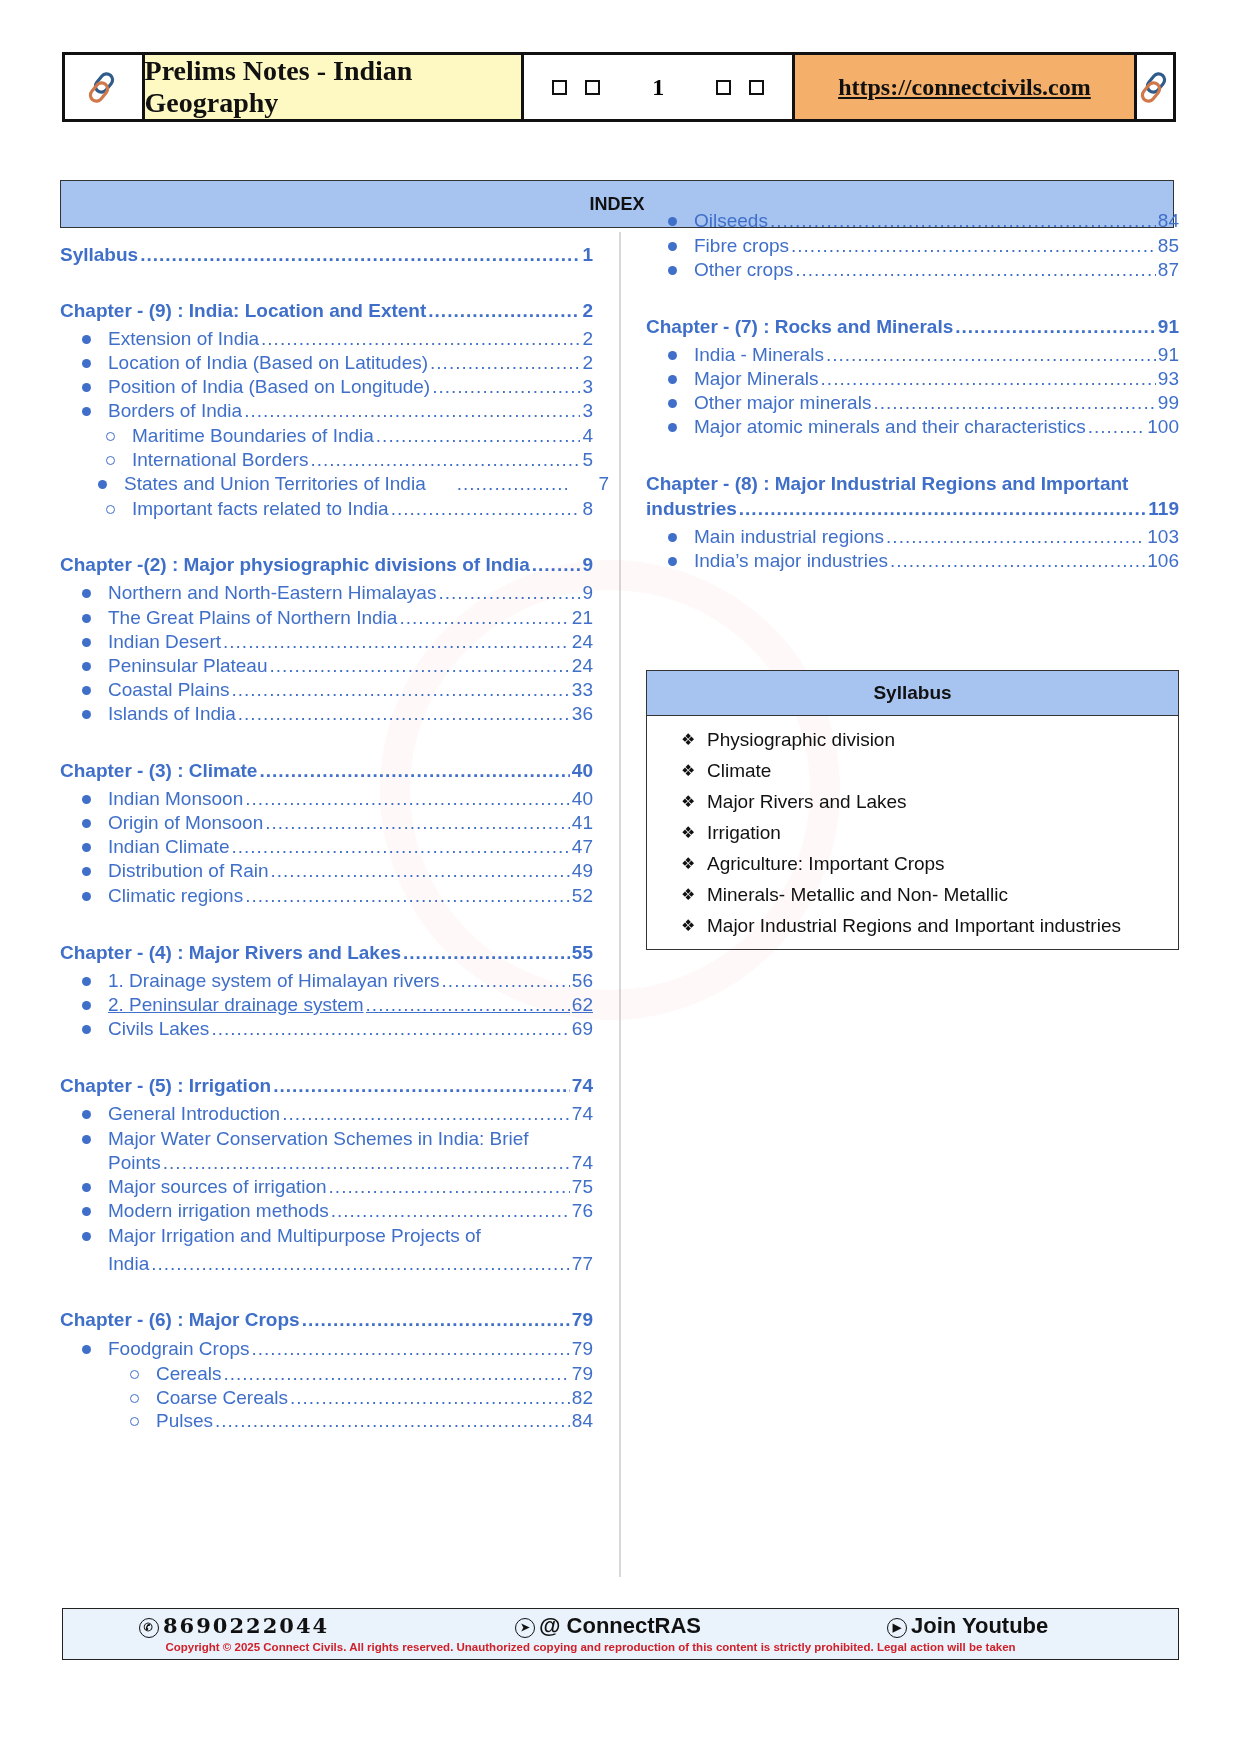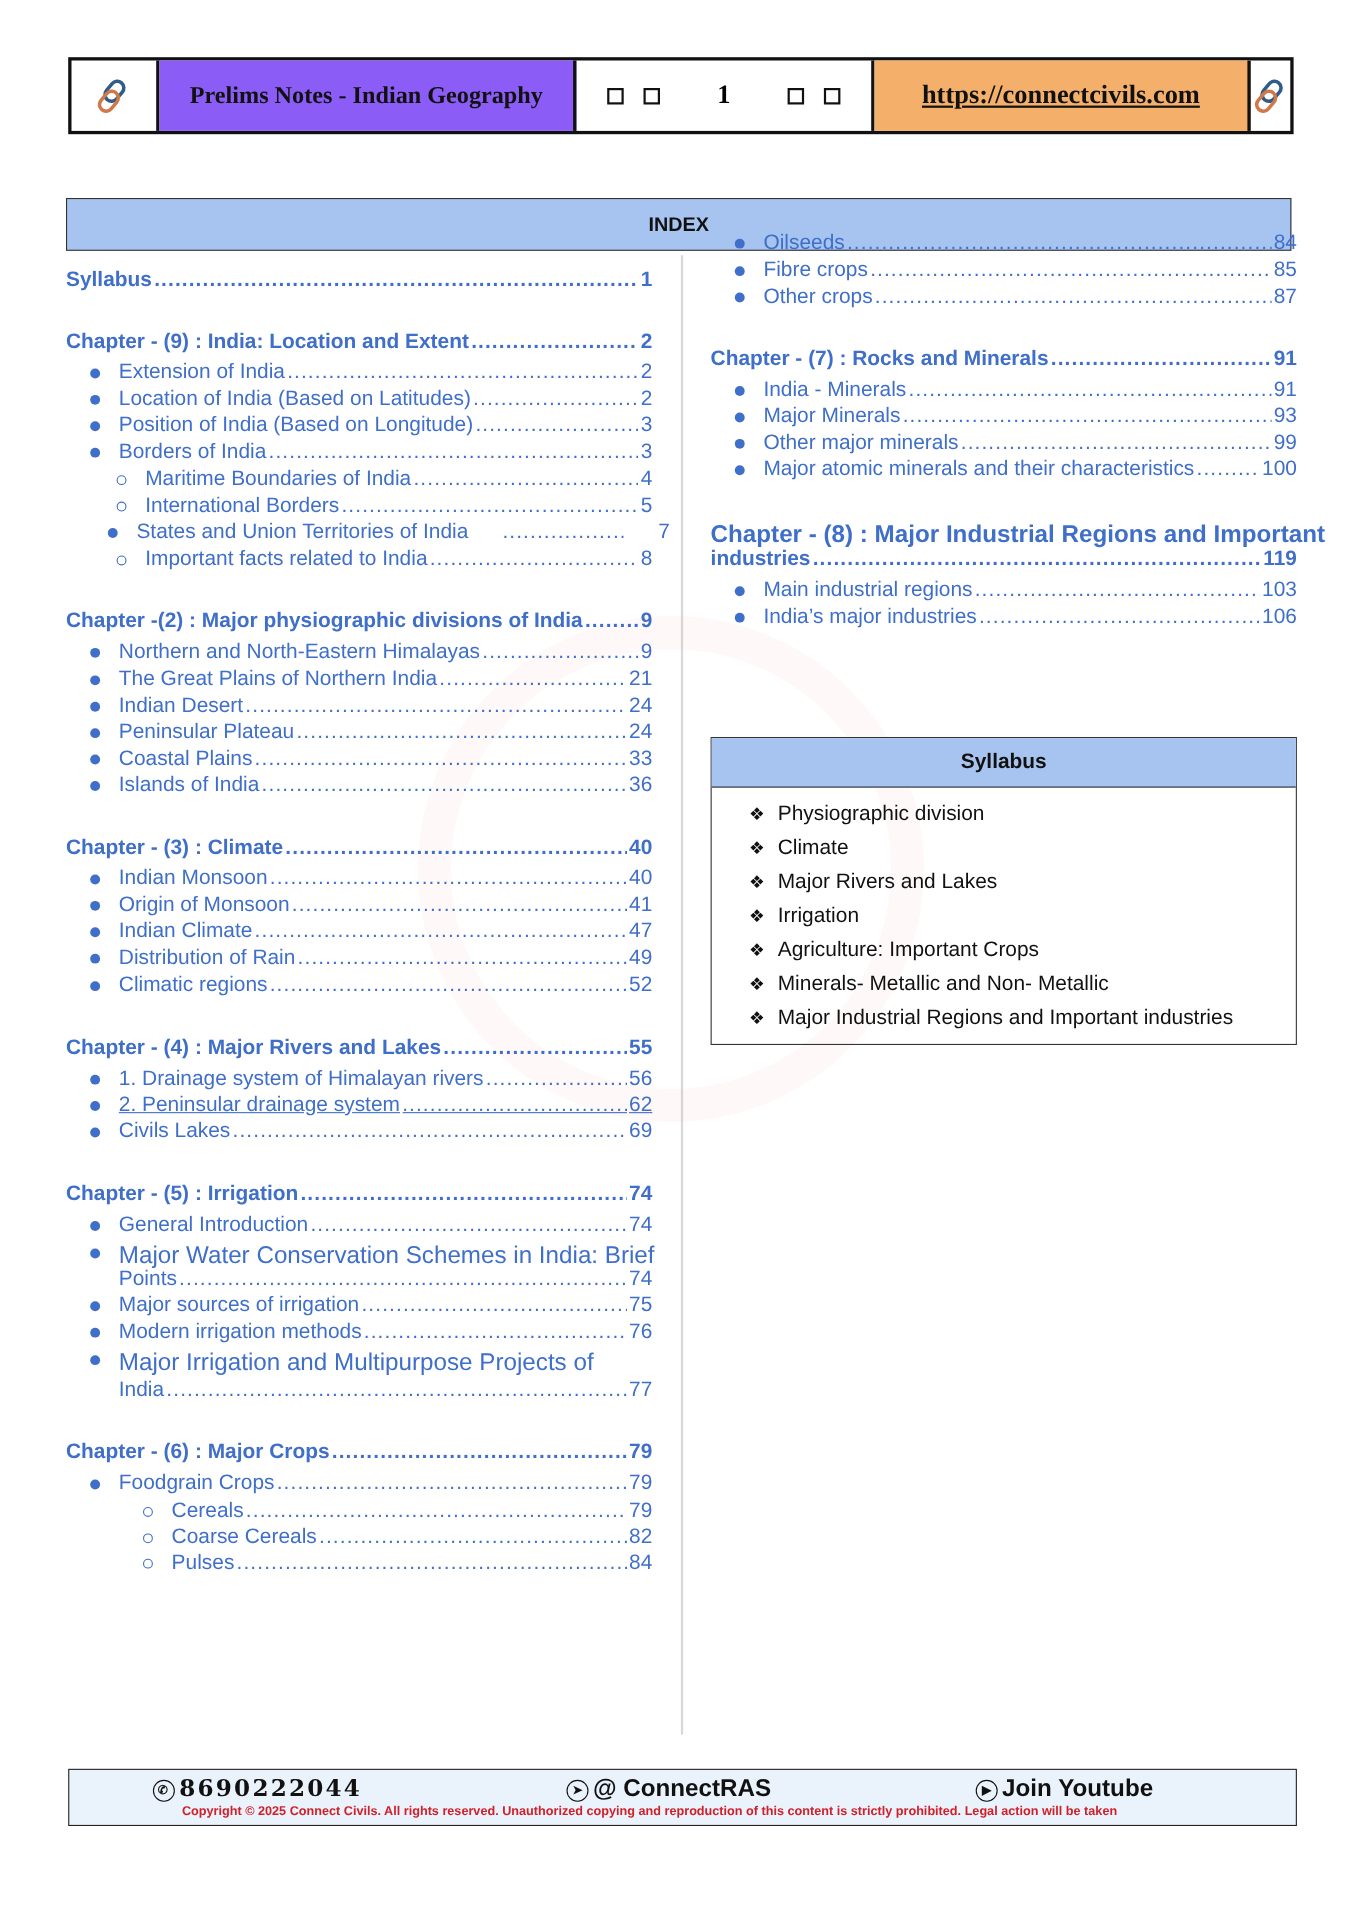--- a/index.html
+++ b/index.html
@@ -6,22 +6,22 @@
   body { width: 1234px; height: 1740px; position: relative; overflow: hidden;
          font-family: "DejaVu Sans", "Liberation Sans", sans-serif; }
 
   
   .header { position: absolute; left: 62px; top: 52px; width: 1114px; height: 70px;
             border: 3px solid #111; box-sizing: border-box; display: flex; background:#fff; }
   .hcell { height: 100%; display: flex; align-items: center; justify-content: center;
            border-right: 3px solid #111; box-sizing: border-box; }
   .hcell:last-child { border-right: none; }
   .hc-icon { width: 80px; }
-  .hc-title { width: 382px; background: #8b5cf6; font-family: "Liberation Serif", serif;
-              font-weight: bold; font-size: 22px; color: #111; }
+  .hc-title { width: 382px; background: #fef9c3; font-family: "Liberation Serif", serif;
+              font-weight: bold; font-size: 28px; color: #111; }
   .hc-page { width: 272px; font-family: "Liberation Serif", serif; font-size: 24px; font-weight: bold;
              gap: 18px; }
   .box-glyph { display: inline-block; width: 11px; height: 11px; border: 2px solid #111; }
   .page-num { margin: 0 34px; }
   .hc-url { width: 344px; background: #f4b06a; font-family: "Liberation Serif", serif;
             font-weight: bold; font-size: 24px; color: #111; text-decoration: underline; cursor: pointer; }
   .hc-icon2 { flex: 1; }
 
   
   .index-banner { position: absolute; left: 60px; top: 180px; width: 1114px; height: 48px;
@@ -37,21 +37,21 @@
   .col-right { left: 646px; top: 0; width: 533px; }
 
   .toc-row { position: absolute; display: flex; align-items: baseline; white-space: nowrap; font-size: 19px; }
   .toc-row .label { flex: 0 0 auto; }
   .toc-row .dots { flex: 1 1 auto; overflow: hidden; margin: 0 2px; color: #3f6fc9; }
   .toc-row .dots::before { content: "..............................................................................................................................................................................................................."; letter-spacing: 1px; }
   .toc-row .page { flex: 0 0 auto; }
   .toc-row.chapter { font-weight: bold; font-size: 19px; }
   .toc-row.l1 .bullet { position: absolute; left: -26px; top: 7px; width: 9px; height: 9px; border-radius: 50%; background: #3f6fc9; }
   .toc-row.l2 .bullet { position: absolute; left: -26px; top: 7px; width: 7px; height: 7px; border-radius: 50%; border: 1.5px solid #3f6fc9; box-sizing: content-box; }
-  .wrap-first { position: absolute; font-size: 22px; white-space: nowrap; }
+  .wrap-first { position: absolute; font-size: 19px; white-space: nowrap; }
   .wrap-first .bullet { position: absolute; left: -26px; top: 7px; width: 9px; height: 9px; border-radius: 50%; background: #3f6fc9; }
 
   
   .syl-box { position: absolute; left: 646px; top: 670px; width: 533px; height: 280px;
              border: 1.5px solid #333; box-sizing: border-box; background: transparent; }
   .syl-head { height: 44px; background: #a7c4f0; border-bottom: 1.5px solid #333;
               display: flex; align-items: center; justify-content: center;
               font-family: "Liberation Sans", sans-serif; font-weight: bold; font-size: 19px; color: #111; }
   .syl-list { list-style: none; margin: 0; padding: 8px 0 0 34px; }
   .syl-item { display: flex; align-items: center; height: 31px; font-family: "Liberation Sans", sans-serif;

